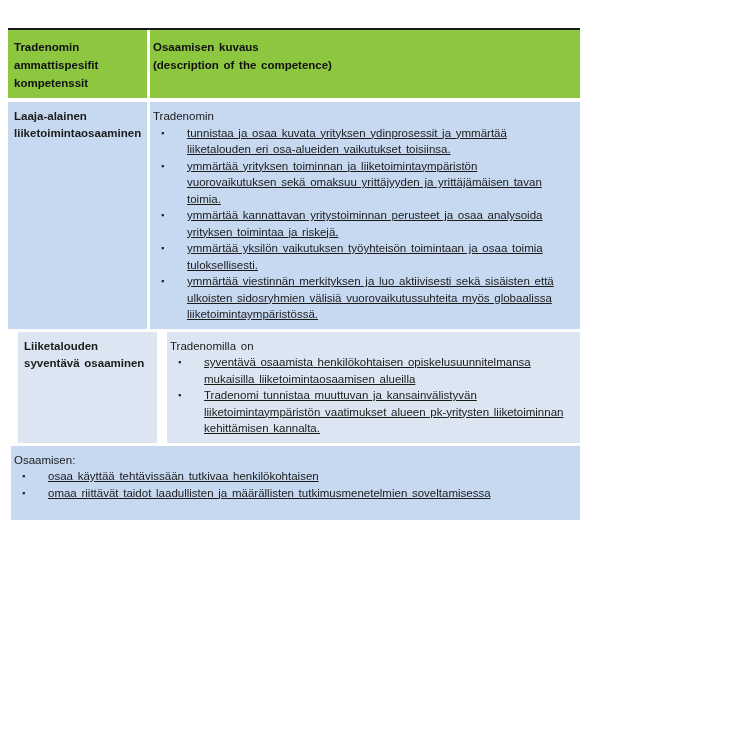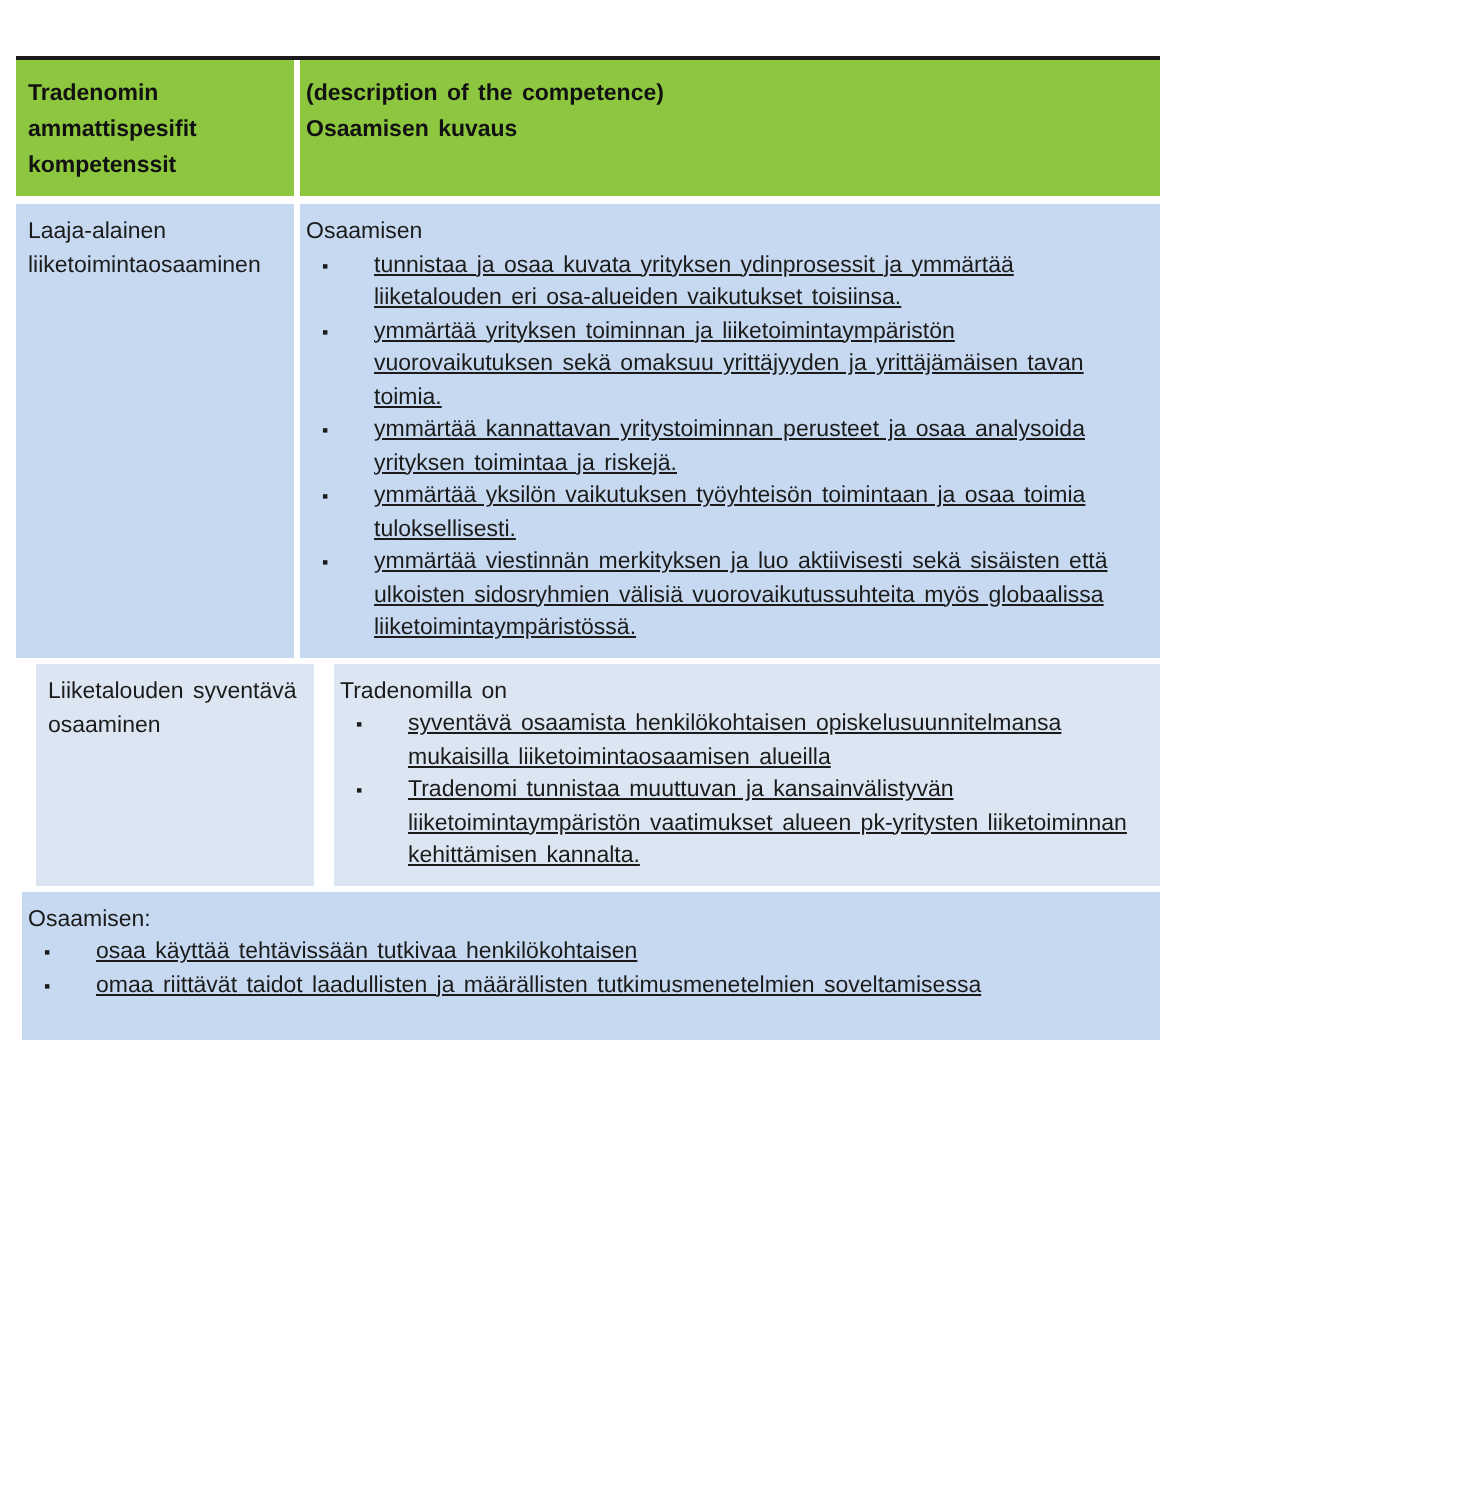--- a/index.html
+++ b/index.html
@@ -21,20 +21,21 @@
     margin-bottom: 3px;
   }
   .cell-left {
     width: 139px;
     flex: 0 0 139px;
     padding: 6px 4px 6px 6px;
     font-size: 11.5px;
     line-height: 17px;
     word-spacing: 1.5px;
     overflow-wrap: break-word;
+    font-weight: bold;
   }
   .cell-right {
     flex: 1;
     margin-left: 3px;
     padding: 6px 12px 6px 3px;
     font-size: 11.5px;
     line-height: 16.5px;
     word-spacing: 1.5px;
   }
   .header-row { margin-bottom: 4px; }
@@ -65,29 +66,29 @@
   .bullet-text { flex: 1; text-decoration: underline; }
 </style>
 </head>
 <body>
 
 <div class="table-wrap">
 
   <div class="t-row header-row">
     <div class="cell-left">Tradenomin ammattispesifit kompetenssit</div>
     <div class="cell-right">
+      <div>Osaamisen kuvaus</div>
       <div>(description of the competence)</div>
-      <div>Osaamisen kuvaus</div>
     </div>
   </div>
 
   <div class="t-row row-a row-1">
     <div class="cell-left">Laaja-alainen liiketoimintaosaaminen</div>
     <div class="cell-right">
-      <div>Osaamisen</div>
+      <div>Tradenomin</div>
       <div>
         <div class="bullet-item">
           <span class="bullet-marker">▪</span>
           <span class="bullet-text">tunnistaa ja osaa kuvata yrityksen ydinprosessit ja ymmärtää liiketalouden eri osa-alueiden vaikutukset toisiinsa.</span>
         </div>
         <div class="bullet-item">
           <span class="bullet-marker">▪</span>
           <span class="bullet-text">ymmärtää yrityksen toiminnan ja liiketoimintaympäristön vuorovaikutuksen sekä omaksuu yrittäjyyden ja yrittäjämäisen tavan toimia.</span>
         </div>
         <div class="bullet-item">

